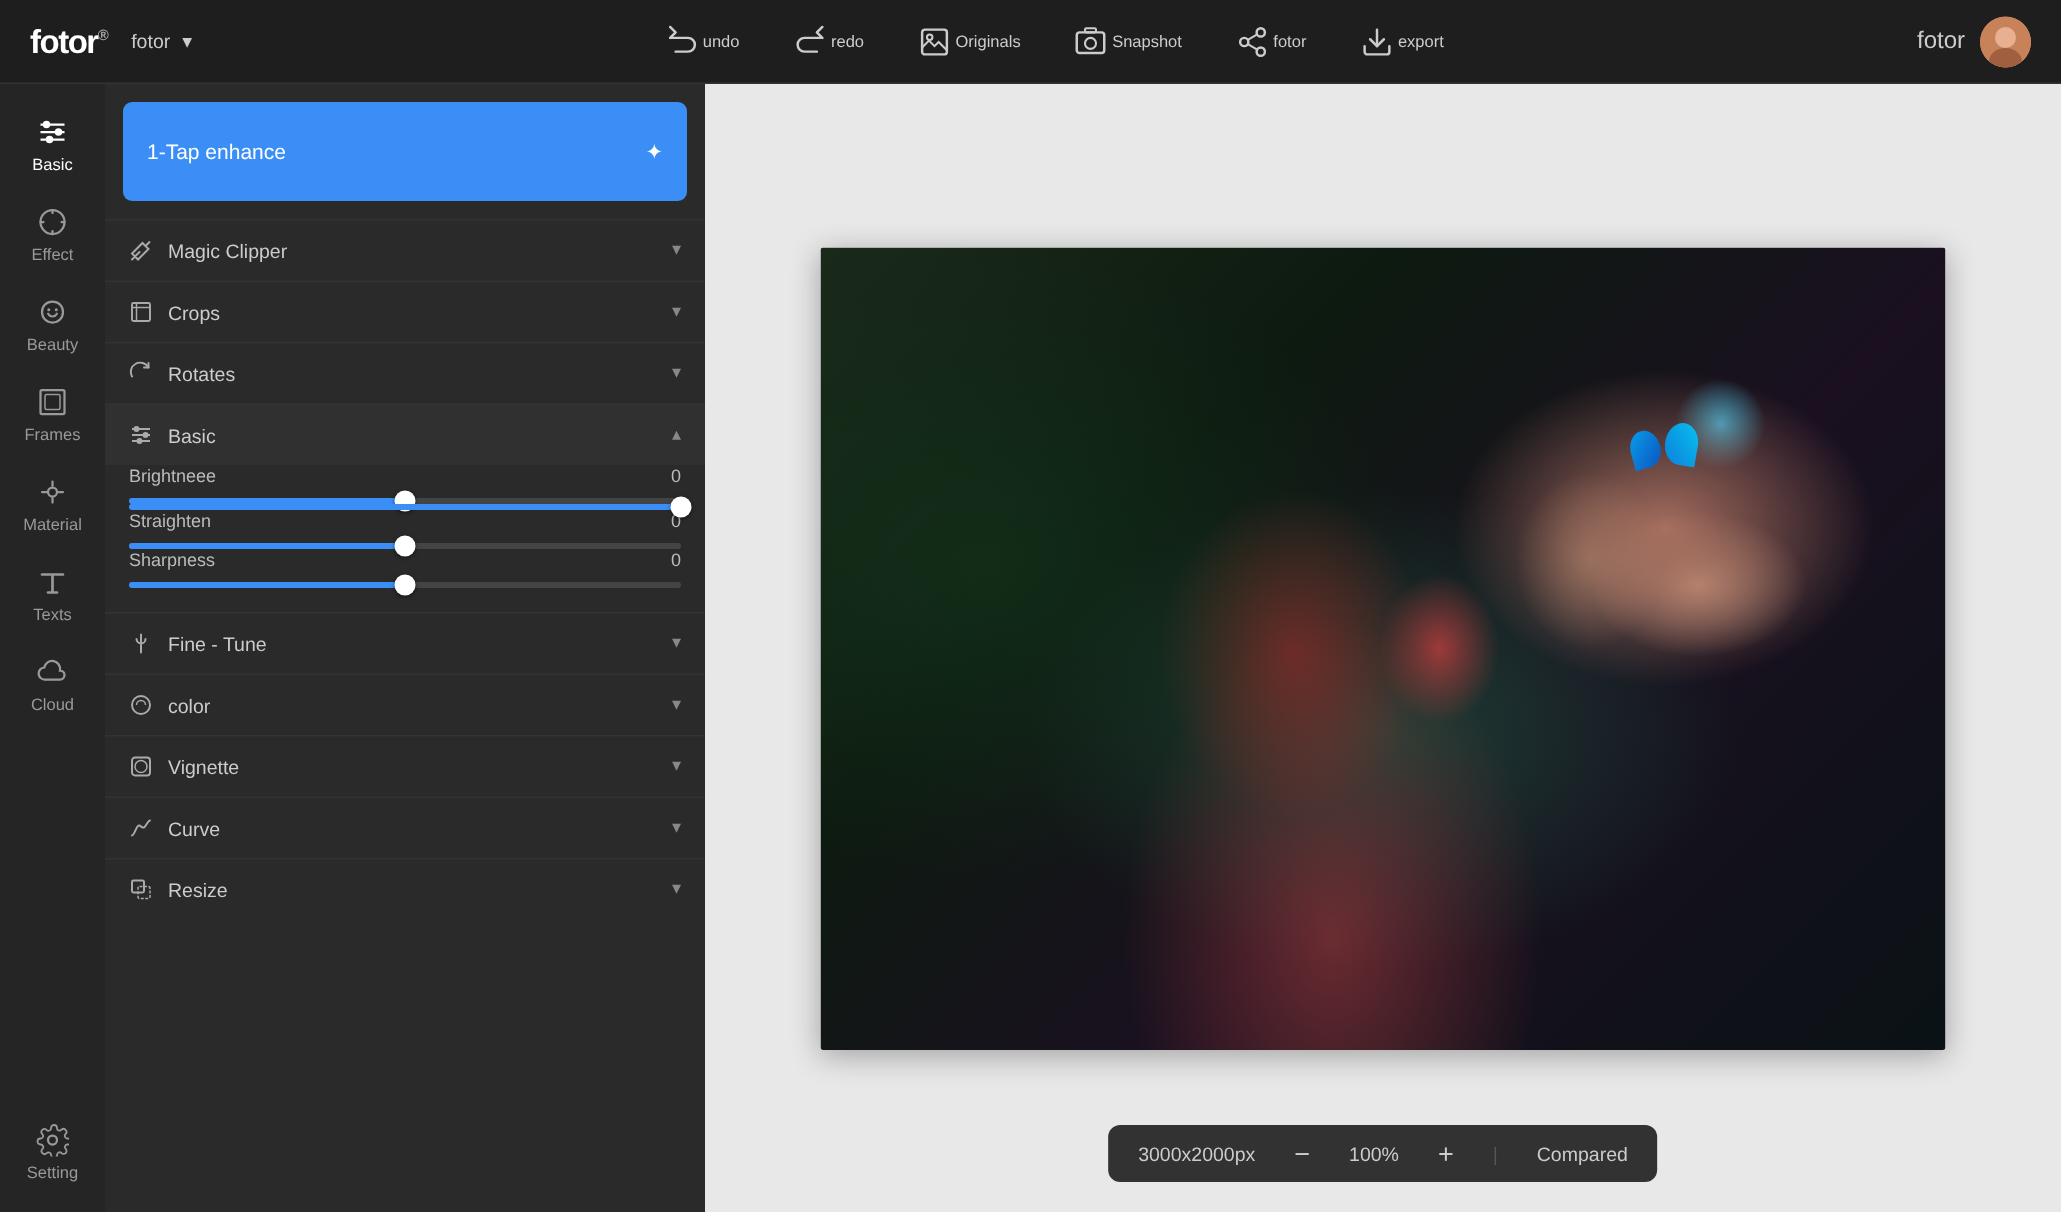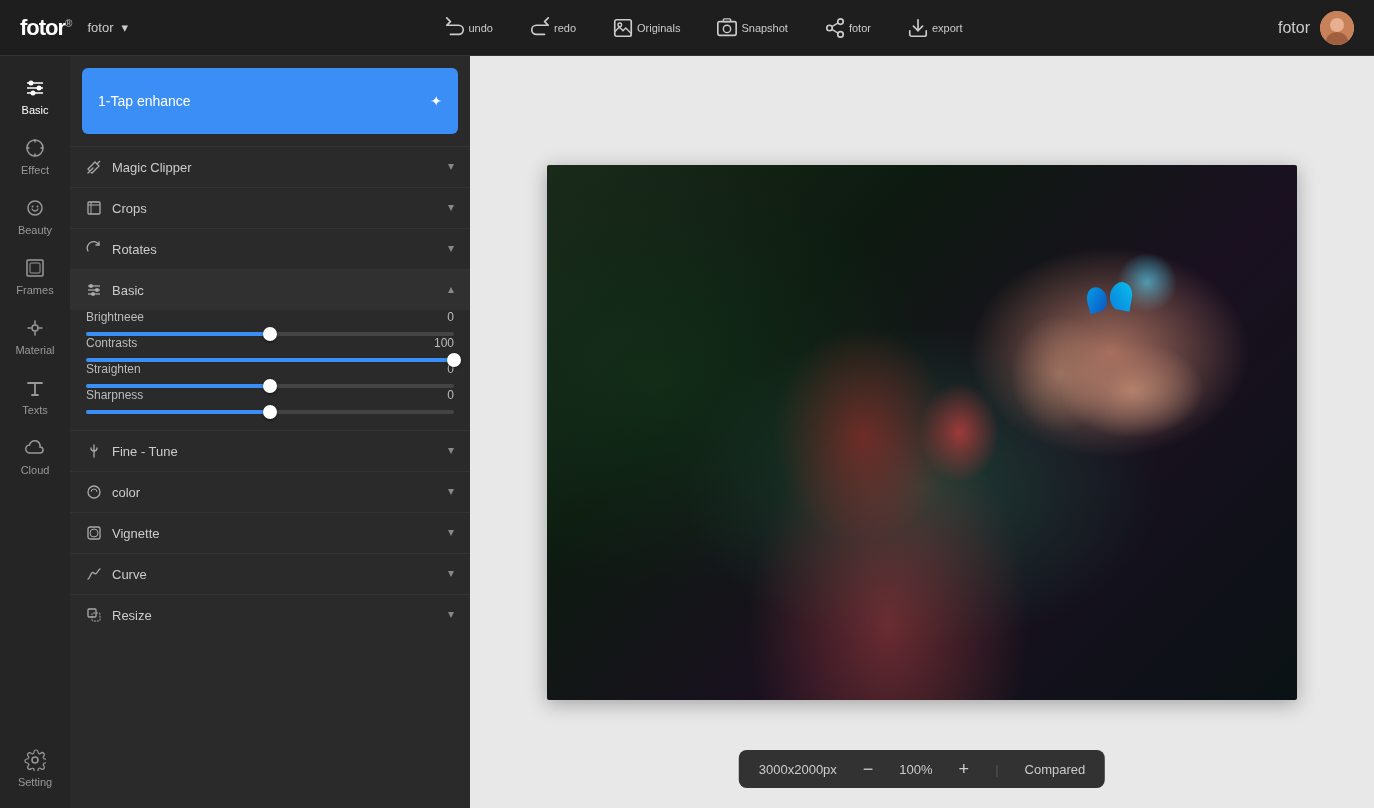--- a/index.html
+++ b/index.html
@@ -560,24 +560,20 @@
           <span>Brightneee</span>
           <span>0</span>
         </div>
         <div class="slider-track">
           <div class="slider-fill" style="width:50%;"></div>
           <div class="slider-thumb" style="left:50%;"></div>
         </div>
       </div>
 
       <div class="slider-row">
-        <div class="slider-label-row">
-          <span>Contrasts</span>
-          <span>100</span>
-        </div>
         <div class="slider-track">
           <div class="slider-fill" style="width:100%;"></div>
           <div class="slider-thumb" style="left:100%;"></div>
         </div>
       </div>
 
       <div class="slider-row">
         <div class="slider-label-row">
           <span>Straighten</span>
           <span>0</span>

